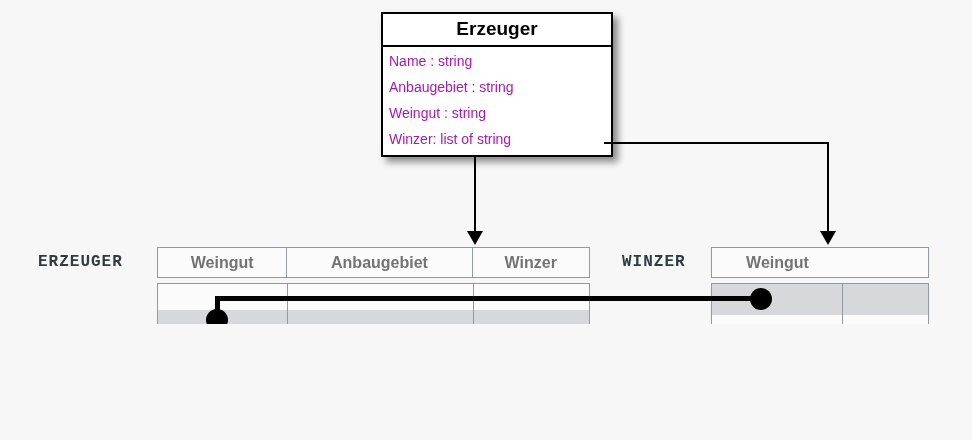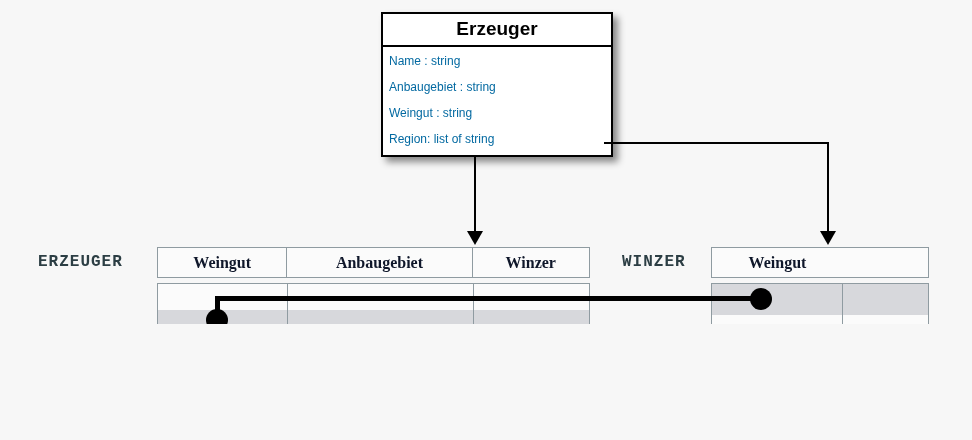--- a/index.html
+++ b/index.html
@@ -34,23 +34,23 @@
     line-height: 26px;
     color: #000000;
     padding: 2px 0 3px 0;
     border-bottom: 2px solid #000000;
     font-family: "Liberation Sans", sans-serif;
   }
   #uml-attrs {
     padding: 1px 0 3px 6px;
   }
   .uml-attr {
-    font-size: 12px;
+    font-size: 14px;
     line-height: 26px;
-    color: #0369a1;
+    color: #a21caf;
     white-space: nowrap;
     font-family: "Liberation Sans", sans-serif;
   }
 
   
   .tbl-label {
     position: absolute;
     font-family: "Liberation Mono", monospace;
     font-weight: bold;
     font-size: 16px;
@@ -62,24 +62,24 @@
     position: absolute;
     display: flex;
     border: 1px solid #8f9ba1;
     background: #fbfbfb;
     box-sizing: border-box;
   }
   .tbl-header .cell {
     display: flex;
     align-items: center;
     justify-content: center;
-    font-family: Liberation Serif, serif;
+    font-family: Liberation Sans, sans-serif;
     font-weight: bold;
     font-size: 16px;
-    color: #0f172a;
+    color: #737373;
     border-right: 1px solid #8f9ba1;
     box-sizing: border-box;
     white-space: nowrap;
   }
   .tbl-header .cell:last-child { border-right: none; }
 
   .tbl-body {
     position: absolute;
     border: 1px solid #8f9ba1;
     background: #fbfbfb;
@@ -131,21 +131,21 @@
 <body>
 
 <div id="canvas">
 
   <div id="uml-class">
     <div id="uml-class-title">Erzeuger</div>
     <div id="uml-attrs">
       <div class="uml-attr">Name : string</div>
       <div class="uml-attr">Anbaugebiet : string</div>
       <div class="uml-attr">Weingut : string</div>
-      <div class="uml-attr">Region: list of string</div>
+      <div class="uml-attr">Winzer: list of string</div>
     </div>
   </div>
 
   <div class="seg-v" style="left:474px; top:157px; height:76px;"></div>
   <div class="arrow-down" style="left:467px; top:231px;"></div>
 
   <div class="seg-h" style="left:604px; top:142px; width:225px;"></div>
   <div class="seg-v" style="left:827px; top:142px; height:91px;"></div>
   <div class="arrow-down" style="left:820px; top:231px;"></div>
 

